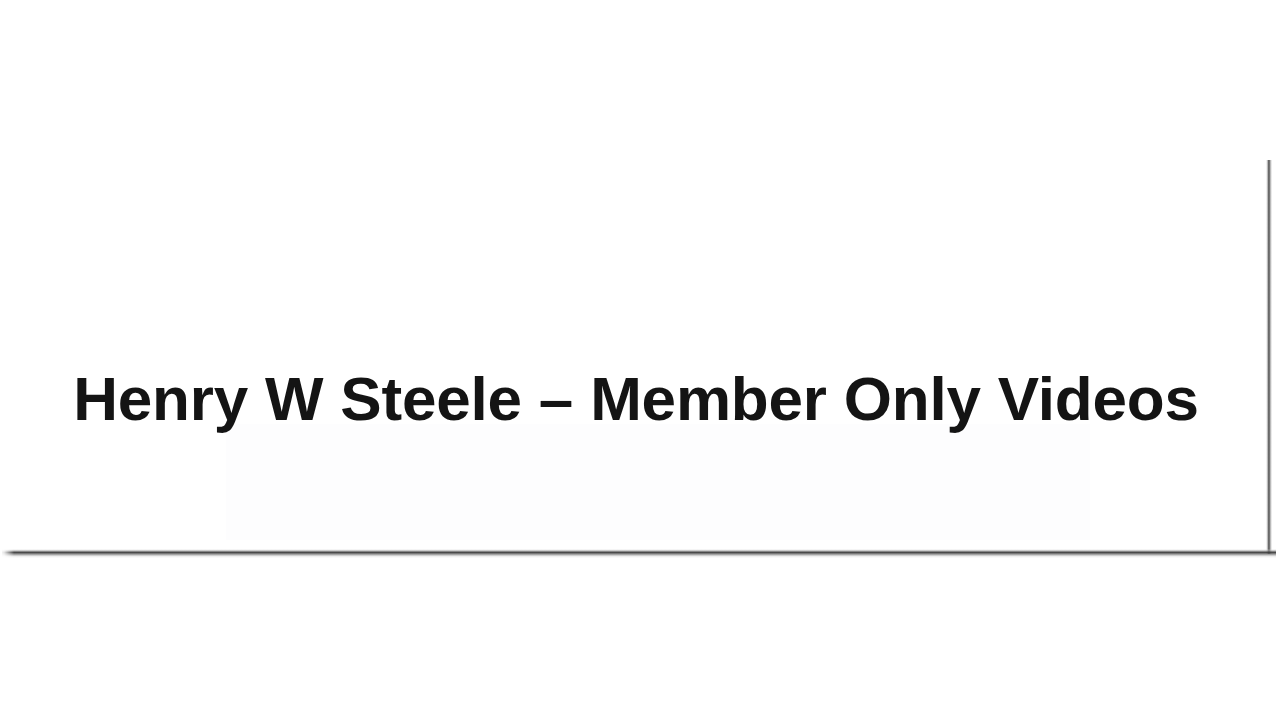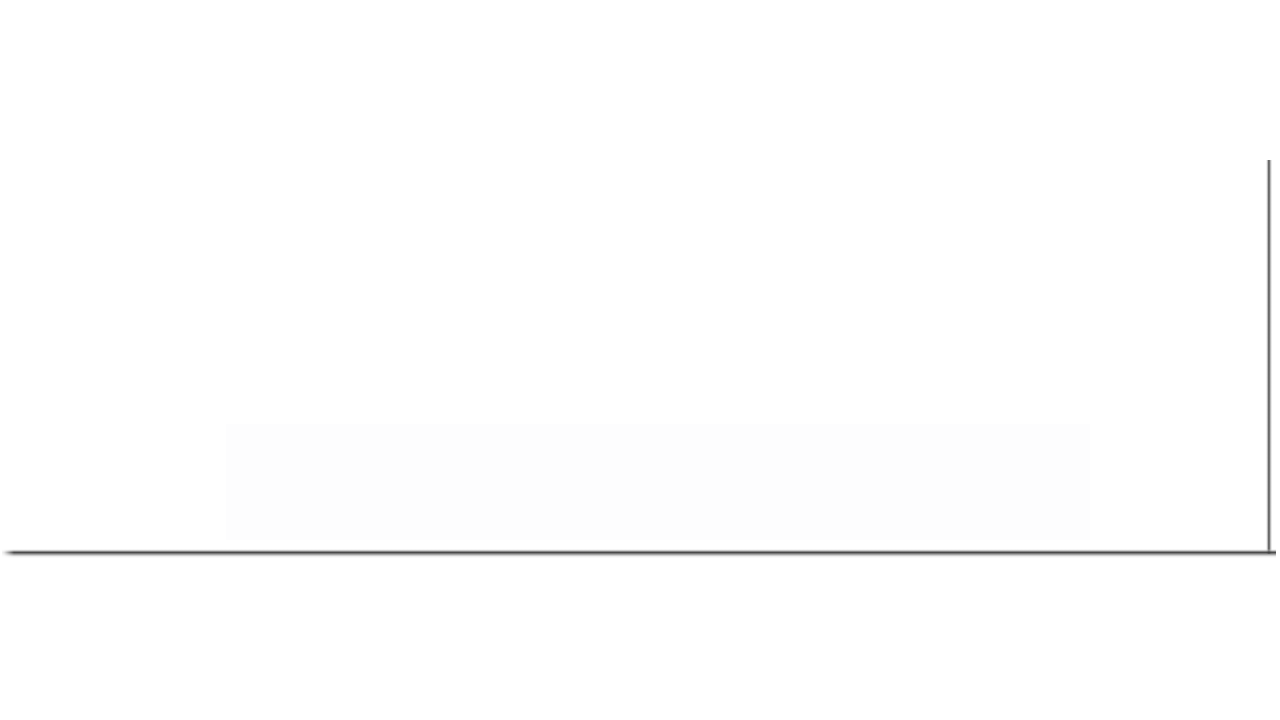--- a/index.html
+++ b/index.html
@@ -123,20 +123,21 @@
 <body>
 
 <div class="screen">
 
   <div class="area-top-margin"></div>
 
   <div class="document-page">
 
     <div class="content-placeholder"></div>
 
+    <h1 class="page-heading">Henry W Steele – Member Only Videos</h1>
 
   </div>
 
   <div class="page-edge-right"></div>
   <div class="page-edge-bottom"></div>
   <div class="edge-fade-left"></div>
 
   <div class="area-below-page"></div>
 
 </div>

